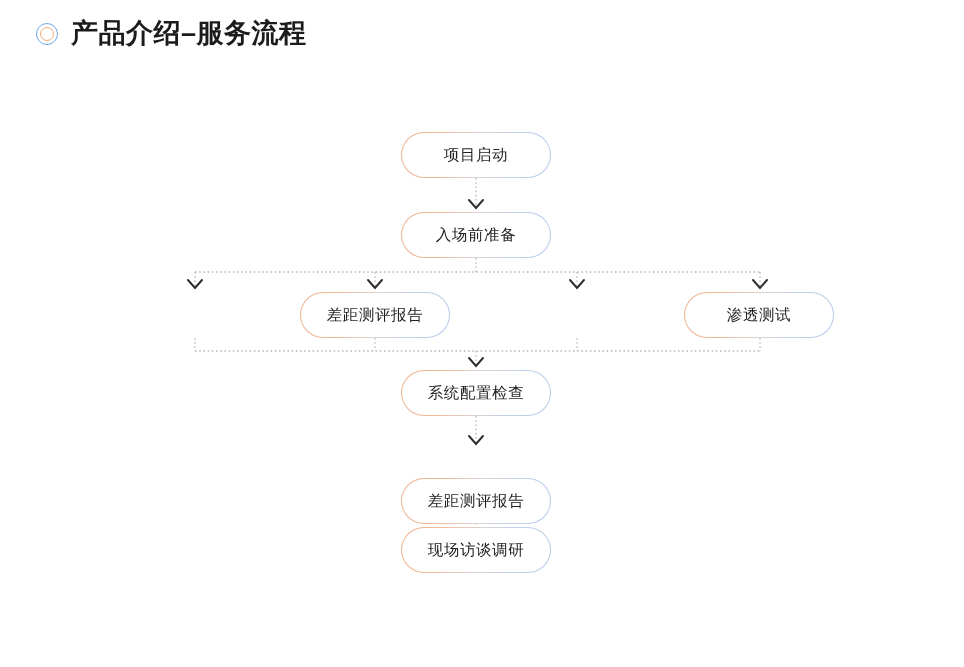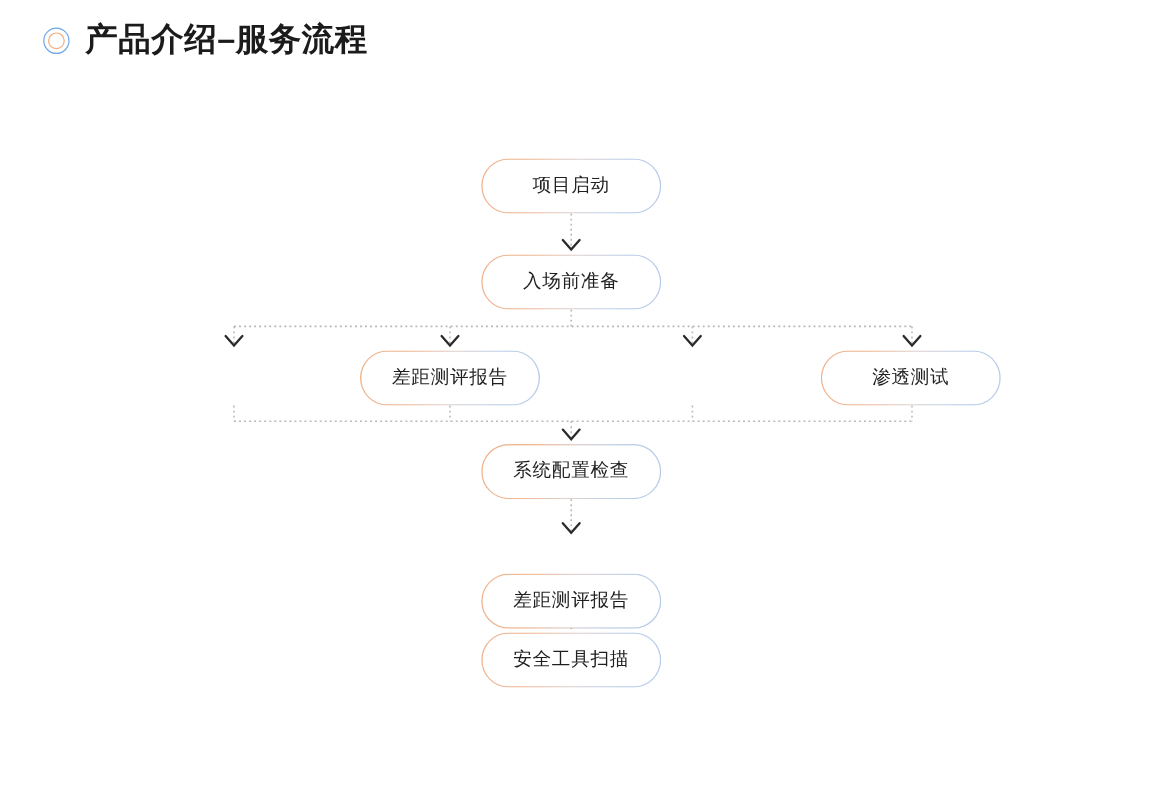--- a/index.html
+++ b/index.html
@@ -180,17 +180,17 @@
 
     <div class="node w150" style="left:401px; top:370px;">
       <span class="node-label">系统配置检查</span>
     </div>
 
     <div class="node w150" style="left:401px; top:448px;margin-top:30px;">
       <span class="node-label">差距测评报告</span>
     </div>
 
     <div class="node w150" style="left:401px; top:527px;">
-      <span class="node-label">安全工具扫描</span>
+      <span class="node-label">现场访谈调研</span>
     </div>
 
   </div>
 </div>
 
 </body></html>

